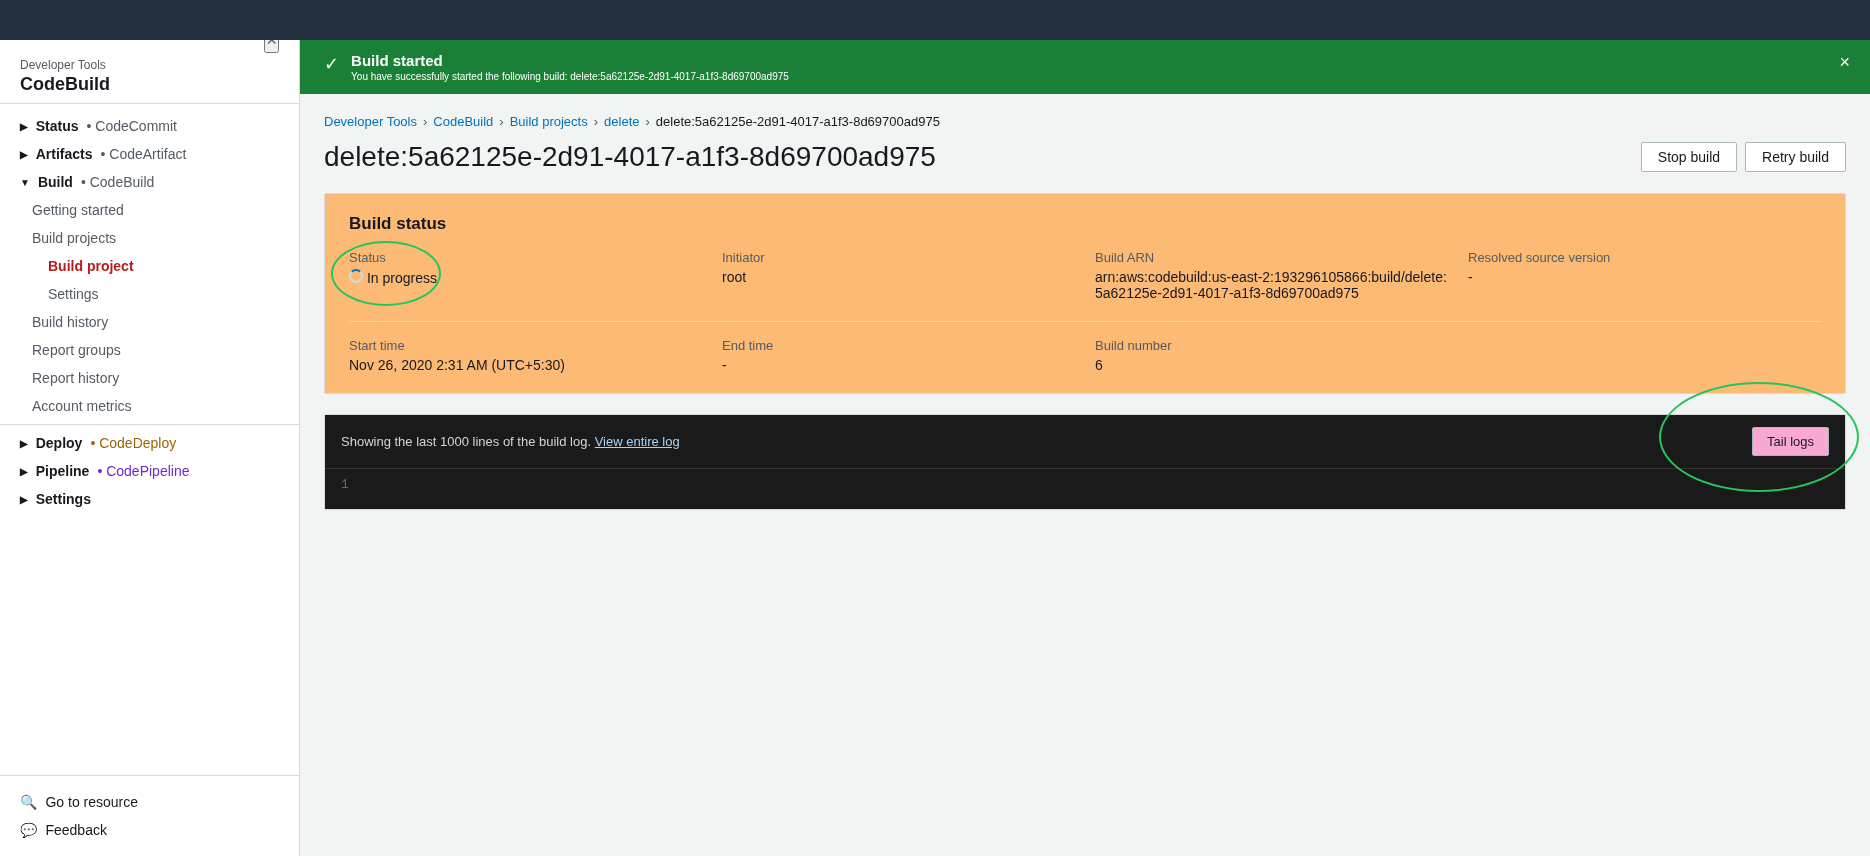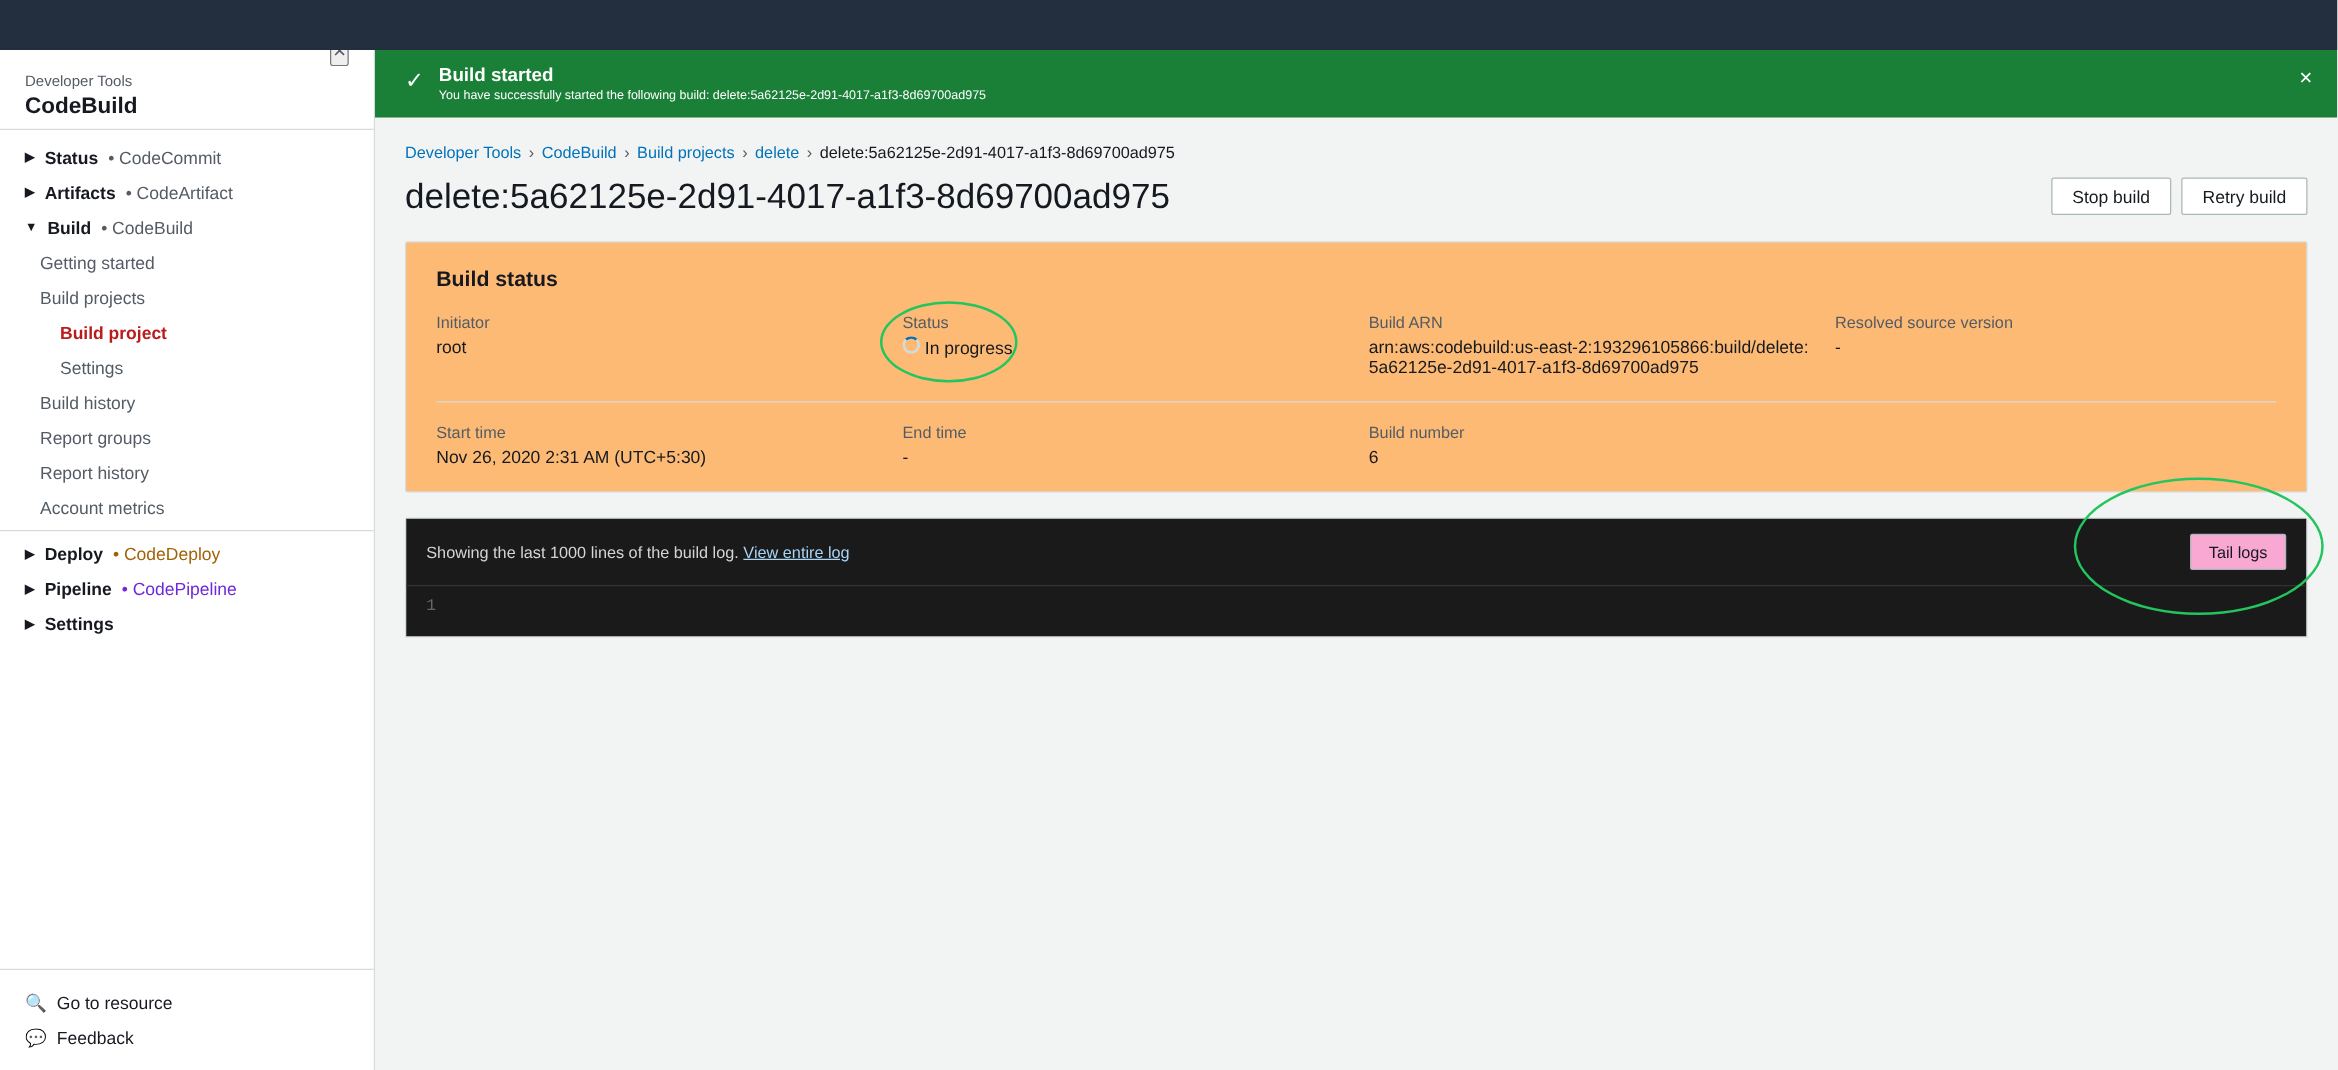--- a/index.html
+++ b/index.html
@@ -216,34 +216,34 @@
           <button class="btn">Stop build</button>
           <button class="btn">Retry build</button>
         </div>
       </div>
 
       <div class="card">
         <div class="card-title">Build status</div>
 
         <div class="status-grid">
           <div class="status-field">
-            <label>Initiator</label>
-            <div class="value">root</div>
-          </div>
-          <div class="status-field">
             <label>Status</label>
             <div class="value" style="position:relative; display:inline-block;">
               <div class="status-circle-annotation"></div>
               <div class="in-progress">
                 <span class="spinner"></span>
                 <span>In progress</span>
               </div>
             </div>
           </div>
           <div class="status-field">
+            <label>Initiator</label>
+            <div class="value">root</div>
+          </div>
+          <div class="status-field">
             <label>Build ARN</label>
             <div class="value" style="word-break:break-all;">arn:aws:codebuild:us-east-2:193296105866:build/delete:5a62125e-2d91-4017-a1f3-8d69700ad975</div>
           </div>
           <div class="status-field">
             <label>Resolved source version</label>
             <div class="value">-</div>
           </div>
         </div>
 
         <div class="divider"></div>

